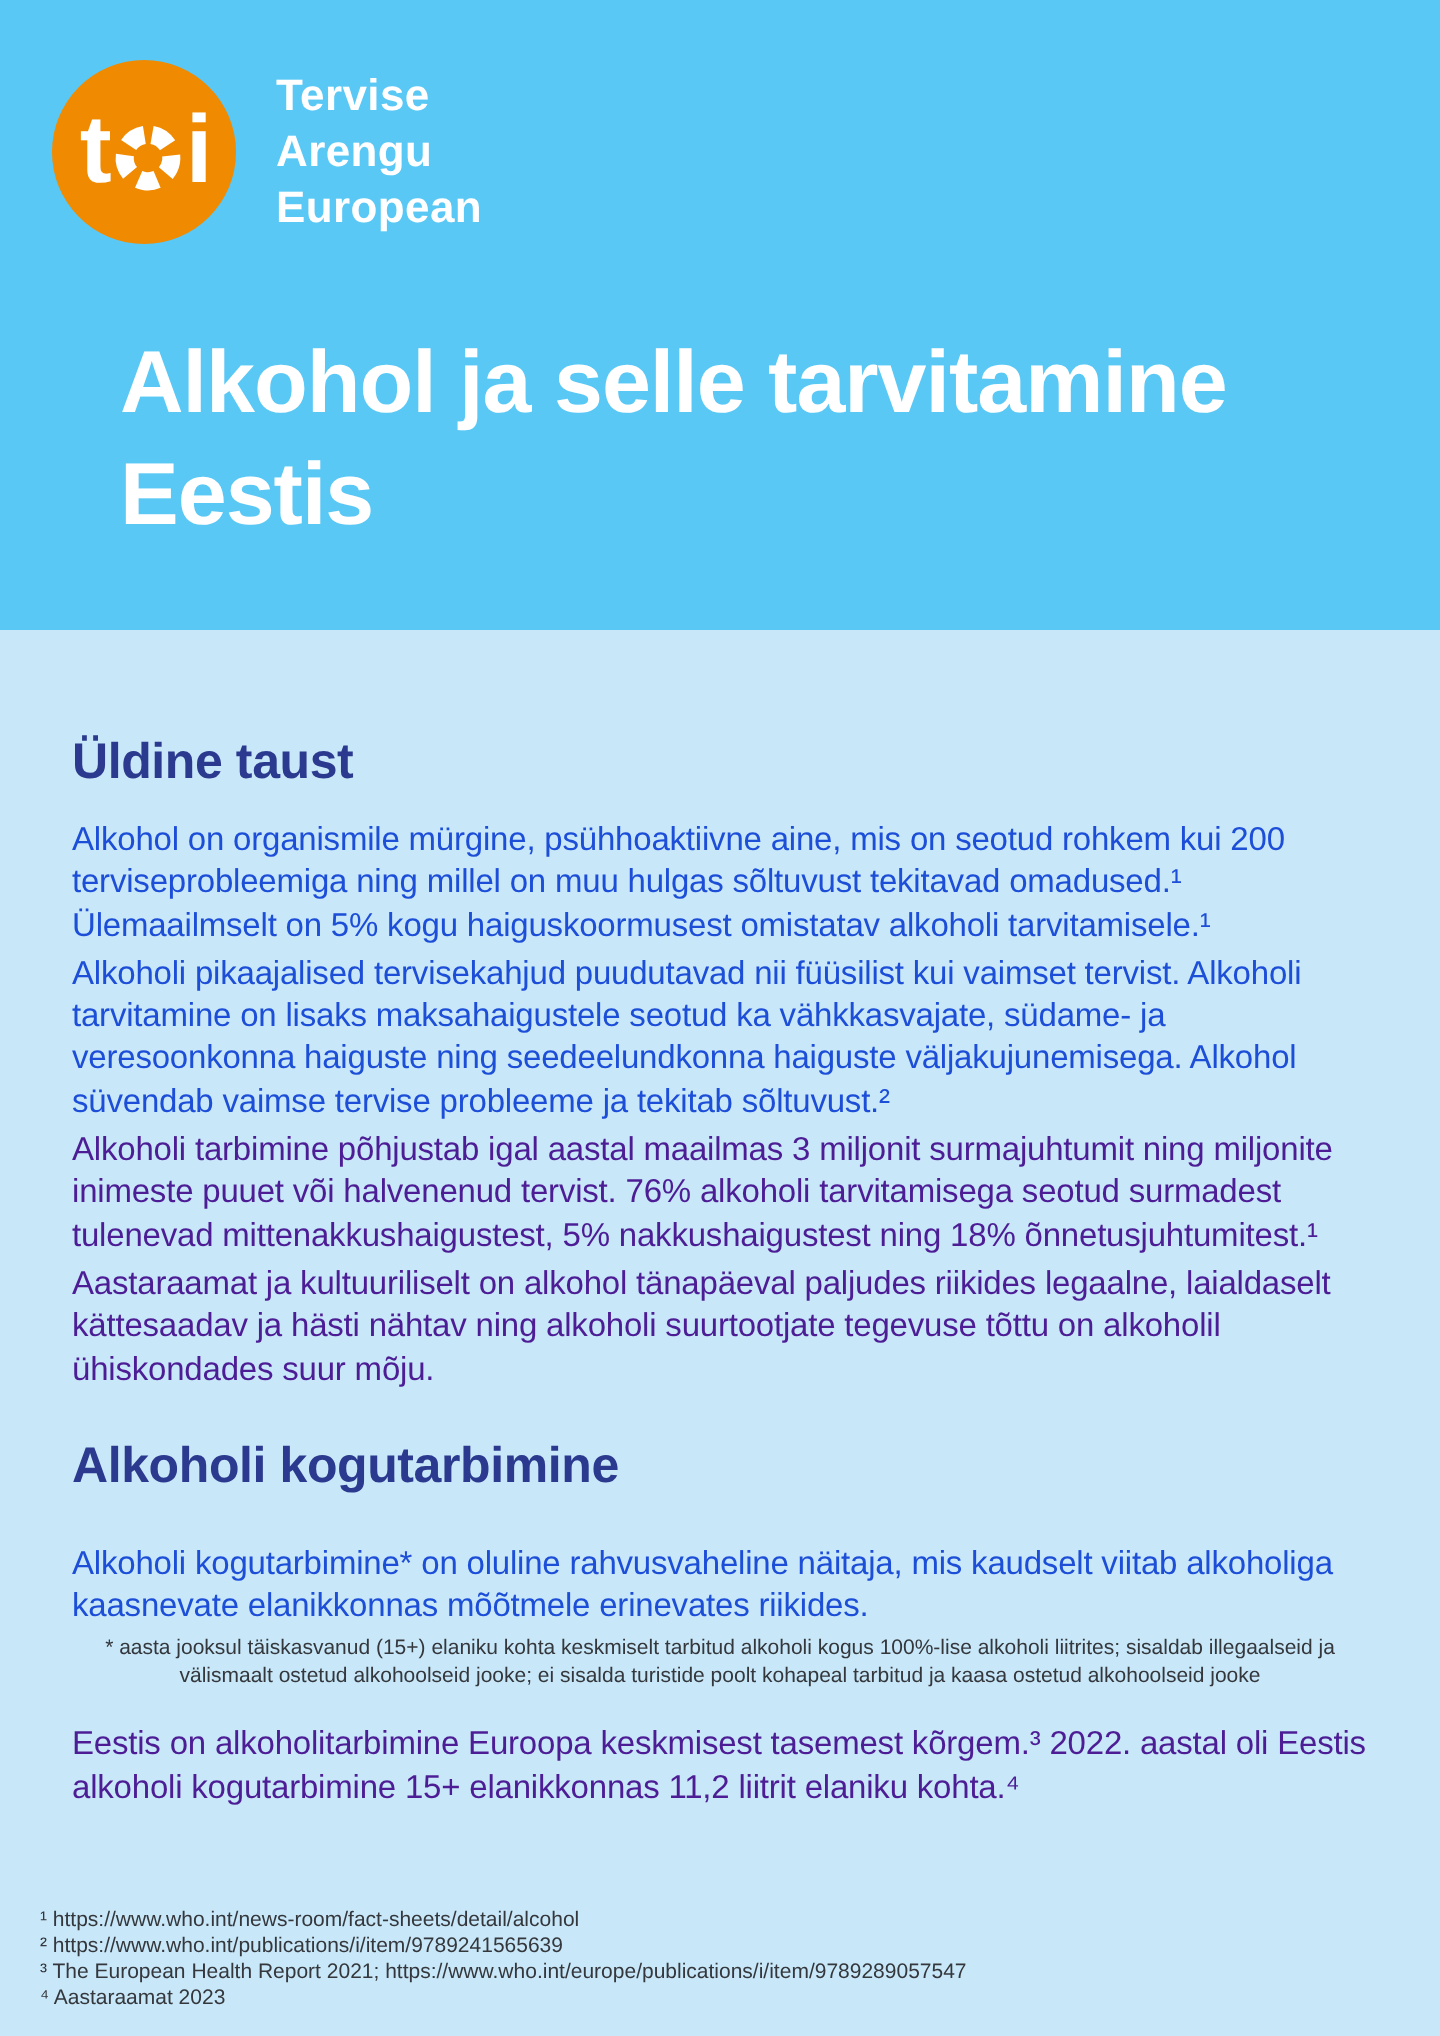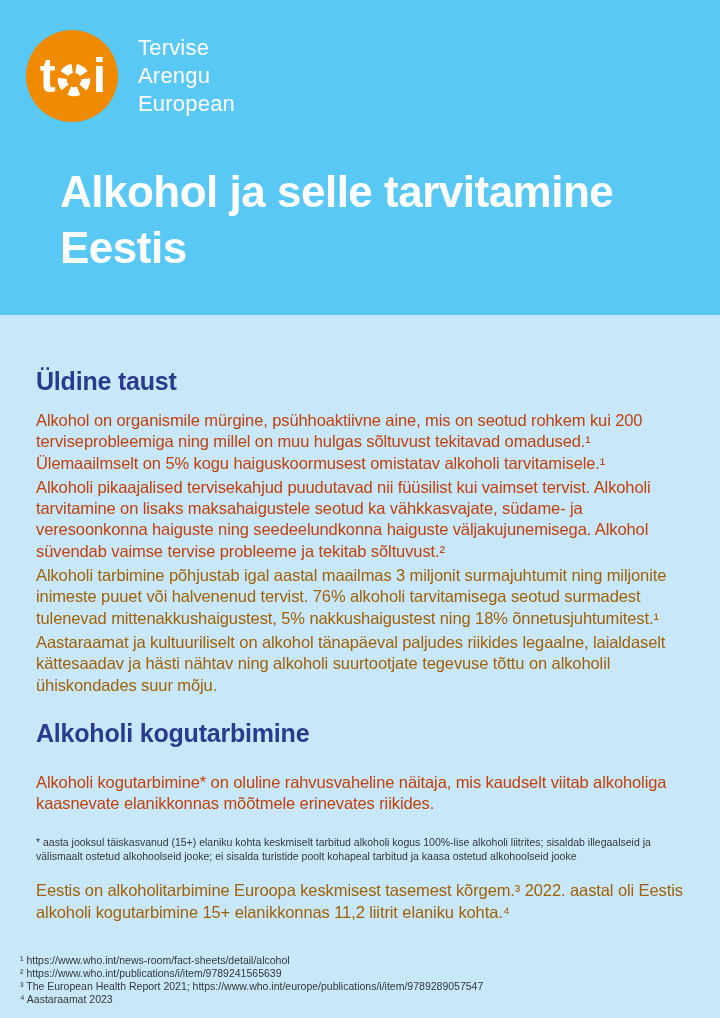--- a/index.html
+++ b/index.html
@@ -29,21 +29,21 @@
     flex:0 0 auto;
   }
   .monogram {
     display:flex; align-items:center;
     color:#ffffff; font-weight:bold; line-height:1;
   }
   .monogram .mg-letter { font-size:48px; letter-spacing:-2px; }
   .monogram .mg-a { margin:10px 0 0 1px; display:block; }
   .org-name {
     margin-left:20px;
-    color:#ffffff; font-weight:normal;
+    color:#ffffff; font-weight:bold;
     font-size:22px; line-height:28px;
     letter-spacing:0.2px;
   }
   .page-title {
     position:absolute; left:36px; top:164px;
     max-width:580px;
     color:#ffffff; font-weight:bold;
     font-size:44px; line-height:56px;
     letter-spacing:-0.5px;
     margin-left:24px;
@@ -61,26 +61,26 @@
     line-height:29px;
     margin-bottom:14px;
     letter-spacing:-0.2px;
   }
   .section-heading.second { margin-top:23px; margin-bottom:24px; }
   .para {
     font-size:16.5px; line-height:21.3px;
     margin-bottom:3px;
     letter-spacing:-0.1px;
   }
-  .para.dark { color:#c2410c; }
-  .para.blue { color:#a16207; }
+  .para.dark { color:#1d4ed8; }
+  .para.blue { color:#4c1d95; }
   .note {
     color:#34373C;
     font-size:10.5px; line-height:13.5px;
-    margin-top:22px; margin-bottom:17px;
+    margin-top:4px; margin-bottom:17px;text-align:center;
   }
   .footnotes {
     position:absolute; left:20px; top:954px;
     color:#34373C;
     font-size:10.5px; line-height:13px;
   }
 </style>
 </head>
 <body>
 

